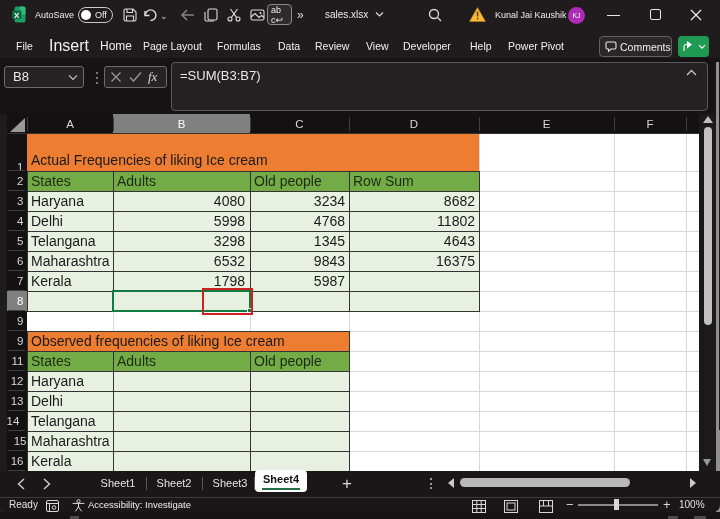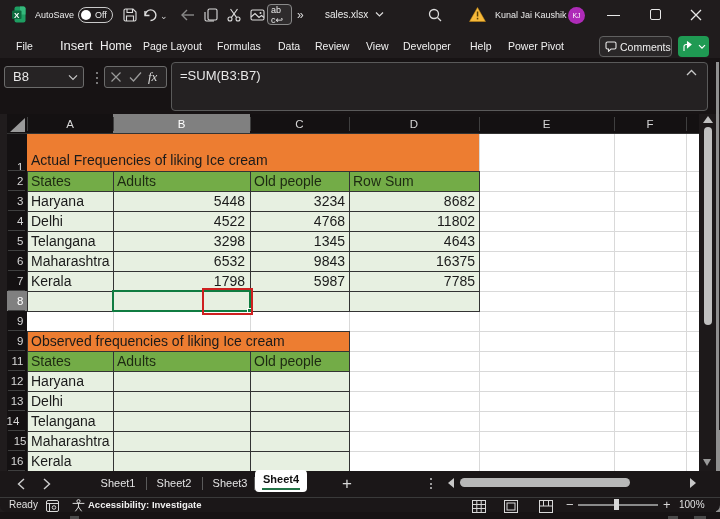--- a/index.html
+++ b/index.html
@@ -66,21 +66,21 @@
     </svg>
 <div class="a" style="left:495px;top:1px;color:#ececec;font-size:9px;line-height:28px">Kunal Jai Kaushik</div>
 <div class="a" style="left:568px;top:7px;width:17px;height:17px;border-radius:50%;background:#AE2BB8"></div>
 <div class="a" style="left:568px;top:7px;width:17px;height:17px;border-radius:50%;color:#fff;font-size:7px;line-height:17px;text-align:center">KJ</div>
 <div class="a" style="left:607px;top:14.5px;width:13px;height:1.5px;background:#e8e8e8"></div>
 <div class="a" style="left:650px;top:9px;width:11px;height:11px;border:1.3px solid #e8e8e8;border-radius:2px"></div>
 <svg class="a" style="left:690px;top:9px" width="12" height="12" viewBox="0 0 12 12" stroke="#e8e8e8" stroke-width="1.3">
       <path d="M1 1 L11 11 M11 1 L1 11"></path>
     </svg>
 <div class="a" style="left:16px;top:38px;color:#f0f0f0;font-size:10.5px;line-height:16px">File</div>
-<div class="a" style="left:60px;top:38px;color:#f0f0f0;font-size:13px;line-height:16px">Insert</div>
+<div class="a" style="left:49px;top:38px;color:#f0f0f0;font-size:16px;line-height:16px">Insert</div>
 <div class="a" style="left:100px;top:38px;color:#f0f0f0;font-size:12px;line-height:16px">Home</div>
 <div class="a" style="left:143px;top:38px;color:#f0f0f0;font-size:10.5px;line-height:16px">Page Layout</div>
 <div class="a" style="left:217px;top:38px;color:#f0f0f0;font-size:10.5px;line-height:16px">Formulas</div>
 <div class="a" style="left:278px;top:38px;color:#f0f0f0;font-size:10.5px;line-height:16px">Data</div>
 <div class="a" style="left:315px;top:38px;color:#f0f0f0;font-size:10.5px;line-height:16px">Review</div>
 <div class="a" style="left:366px;top:38px;color:#f0f0f0;font-size:10.5px;line-height:16px">View</div>
 <div class="a" style="left:403px;top:38px;color:#f0f0f0;font-size:10.5px;line-height:16px">Developer</div>
 <div class="a" style="left:470px;top:38px;color:#f0f0f0;font-size:10.5px;line-height:16px">Help</div>
 <div class="a" style="left:508px;top:38px;color:#f0f0f0;font-size:10.5px;line-height:16px">Power Pivot</div>
 <div class="a" style="left:599px;top:36px;width:73px;height:21px;border:1px solid #606060;border-radius:4px;background:#2a2728"></div>
@@ -193,43 +193,42 @@
 <div class="a" style="left:26.5px;top:471px;width:672.5px;height:1px;background:#d9d9d9"></div>
 <div class="a" style="left:27px;top:134px;width:452px;height:37px;background:#ED7D31"></div>
 <div class="a cell" style="left:31px;top:151px;width:440px;height:18px;line-height:18px">Actual Frequencies of liking Ice cream</div>
 <div class="a" style="left:27px;top:171px;width:452px;height:20px;background:#73AC47"></div>
 <div class="a cell" style="left:31px;top:171px;width:78px;height:20px;line-height:20px;color:#1d2a12">States</div>
 <div class="a cell" style="left:117px;top:171px;width:129px;height:20px;line-height:20px;color:#1d2a12">Adults</div>
 <div class="a cell" style="left:254px;top:171px;width:91px;height:20px;line-height:20px;color:#1d2a12">Old people</div>
 <div class="a cell" style="left:353px;top:171px;width:122px;height:20px;line-height:20px;color:#1d2a12">Row Sum</div>
 <div class="a" style="left:27px;top:191px;width:452px;height:20px;background:#E7F0E1"></div>
 <div class="a cell" style="left:31px;top:191px;width:80px;height:20px;line-height:20px">Haryana</div>
-<div class="a cell num" style="left:117px;top:191px;width:128px;height:20px;line-height:20px">5448</div>
+<div class="a cell num" style="left:117px;top:191px;width:128px;height:20px;line-height:20px">4080</div>
 <div class="a cell num" style="left:254px;top:191px;width:91px;height:20px;line-height:20px">3234</div>
 <div class="a cell num" style="left:353px;top:191px;width:122px;height:20px;line-height:20px">8682</div>
 <div class="a" style="left:27px;top:211px;width:452px;height:20px;background:#E7F0E1"></div>
 <div class="a cell" style="left:31px;top:211px;width:80px;height:20px;line-height:20px">Delhi</div>
-<div class="a cell num" style="left:117px;top:211px;width:128px;height:20px;line-height:20px">4522</div>
+<div class="a cell num" style="left:117px;top:211px;width:128px;height:20px;line-height:20px">5998</div>
 <div class="a cell num" style="left:254px;top:211px;width:91px;height:20px;line-height:20px">4768</div>
 <div class="a cell num" style="left:353px;top:211px;width:122px;height:20px;line-height:20px">11802</div>
 <div class="a" style="left:27px;top:231px;width:452px;height:20px;background:#E7F0E1"></div>
 <div class="a cell" style="left:31px;top:231px;width:80px;height:20px;line-height:20px">Telangana</div>
 <div class="a cell num" style="left:117px;top:231px;width:128px;height:20px;line-height:20px">3298</div>
 <div class="a cell num" style="left:254px;top:231px;width:91px;height:20px;line-height:20px">1345</div>
 <div class="a cell num" style="left:353px;top:231px;width:122px;height:20px;line-height:20px">4643</div>
 <div class="a" style="left:27px;top:251px;width:452px;height:20px;background:#E7F0E1"></div>
 <div class="a cell" style="left:31px;top:251px;width:80px;height:20px;line-height:20px">Maharashtra</div>
 <div class="a cell num" style="left:117px;top:251px;width:128px;height:20px;line-height:20px">6532</div>
 <div class="a cell num" style="left:254px;top:251px;width:91px;height:20px;line-height:20px">9843</div>
 <div class="a cell num" style="left:353px;top:251px;width:122px;height:20px;line-height:20px">16375</div>
 <div class="a" style="left:27px;top:271px;width:452px;height:20px;background:#E7F0E1"></div>
 <div class="a cell" style="left:31px;top:271px;width:80px;height:20px;line-height:20px">Kerala</div>
 <div class="a cell num" style="left:117px;top:271px;width:128px;height:20px;line-height:20px">1798</div>
 <div class="a cell num" style="left:254px;top:271px;width:91px;height:20px;line-height:20px">5987</div>
-<div class="a cell num" style="left:353px;top:271px;width:122px;height:20px;line-height:20px">7785</div>
 <div class="a" style="left:27px;top:291px;width:452px;height:20px;background:#E7F0E1"></div>
 <div class="a cell num" style="left:254px;top:291px;width:91px;height:20px;line-height:20px"></div>
 <div class="a cell num" style="left:353px;top:291px;width:122px;height:20px;line-height:20px"></div>
 <div class="a" style="left:27px;top:171px;width:1px;height:140px;background:#333333"></div>
 <div class="a" style="left:113px;top:171px;width:1px;height:140px;background:#333333"></div>
 <div class="a" style="left:250px;top:171px;width:1px;height:140px;background:#333333"></div>
 <div class="a" style="left:349px;top:171px;width:1px;height:140px;background:#333333"></div>
 <div class="a" style="left:479px;top:171px;width:1px;height:140px;background:#333333"></div>
 <div class="a" style="left:27px;top:171px;width:453px;height:1px;background:#333333"></div>
 <div class="a" style="left:27px;top:191px;width:453px;height:1px;background:#333333"></div>
@@ -307,21 +306,21 @@
 <div class="a" style="left:9px;top:497px;color:#e0e0e0;font-size:10px;line-height:15px">Ready</div>
 <svg class="a" style="left:46px;top:500px" width="13" height="12" viewBox="0 0 13 12" fill="none" stroke="#d8d8d8" stroke-width="1">
 <rect x="0.5" y="0.5" width="12" height="11" rx="1.5"></rect>
       <path d="M0.5 3.5 H12.5 M3.5 3.5 V11.5"></path>
       <circle cx="8" cy="7.5" r="1.8"></circle>
     </svg>
 <svg class="a" style="left:72px;top:499px" width="13" height="13" viewBox="0 0 13 13" fill="none" stroke="#d8d8d8" stroke-width="1">
 <circle cx="6.5" cy="2.2" r="1.6"></circle>
       <path d="M1 4.4 H12 M6.5 4.4 V8 M6.5 8 L3.6 12 M6.5 8 L9.4 12" stroke-linecap="round"></path>
     </svg>
-<div class="a" style="left:88px;top:497px;color:#f0f0f0;font-size:9.5px;line-height:15px;font-weight:bold">Accessibility: Investigate</div>
+<div class="a" style="left:88px;top:497px;color:#f0f0f0;font-size:9.5px;line-height:15px;font-weight:normal">Accessibility: Investigate</div>
 <svg class="a" style="left:472px;top:500px" width="14" height="13" viewBox="0 0 14 13" fill="none" stroke="#d8d8d8" stroke-width="1">
 <rect x="0.5" y="0.5" width="13" height="12"></rect>
       <path d="M0.5 4.5 H13.5 M0.5 8.5 H13.5 M4.8 0.5 V12.5 M9.2 0.5 V12.5"></path>
     </svg>
 <svg class="a" style="left:504px;top:500px" width="14" height="13" viewBox="0 0 14 13" fill="none" stroke="#d8d8d8" stroke-width="1">
 <rect x="0.5" y="0.5" width="13" height="12"></rect>
       <rect x="3" y="3" width="8" height="7"></rect>
     </svg>
 <svg class="a" style="left:539px;top:500px" width="14" height="13" viewBox="0 0 14 13" fill="none" stroke="#d8d8d8" stroke-width="1">
 <rect x="0.5" y="0.5" width="13" height="12"></rect>

